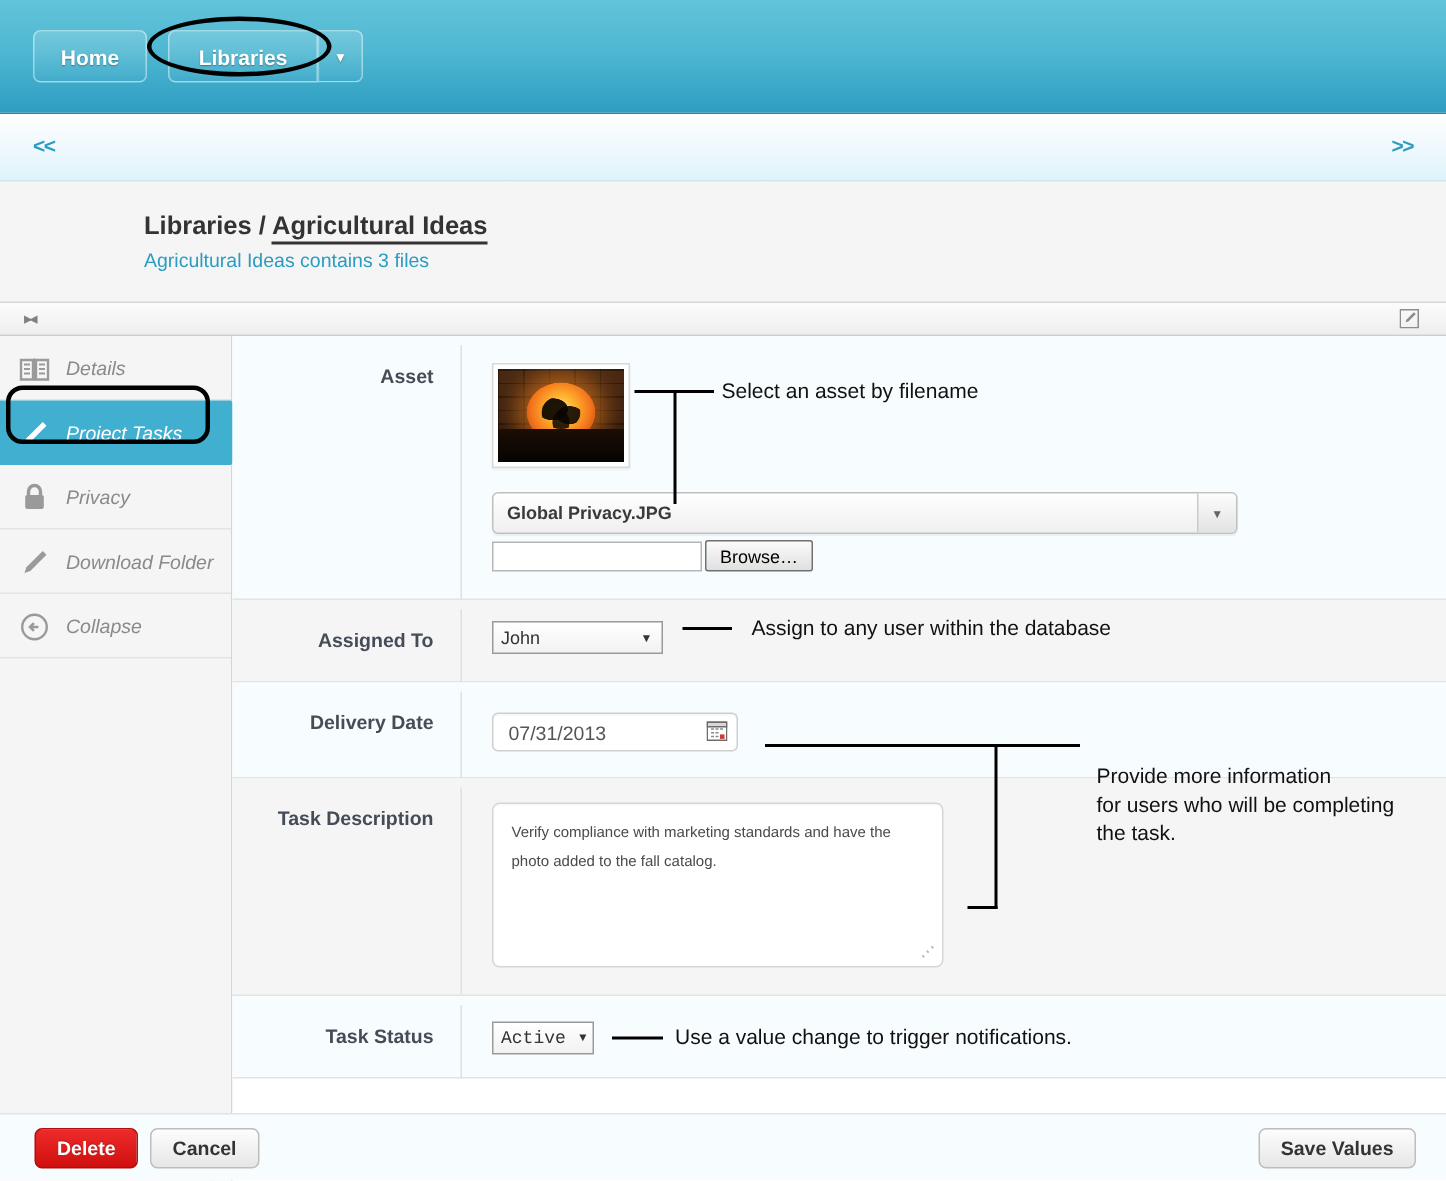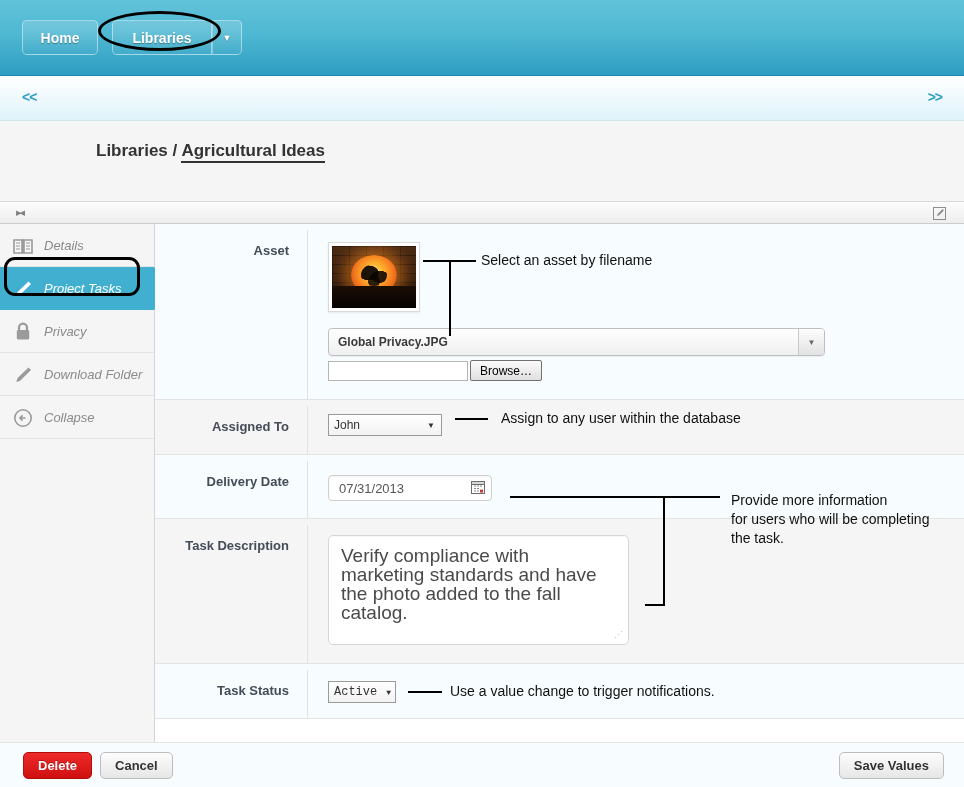--- a/index.html
+++ b/index.html
@@ -310,21 +310,21 @@
   }
   #date-input .dval { flex:1; }
 
   
   #task-textarea {
     width: 301px; height: 110px;
     border: 1px solid #d6d6d6;
     border-radius: 5px;
     background: #ffffff;
     padding: 10px 12px;
-    font-size: 19px; color: #4a4a4a;
+    font-size: 10px; color: #4a4a4a;
     line-height: 19px;
     position: relative;
     box-shadow: inset 0 1px 1px rgba(0,0,0,0.03);
   }
   #ta-grip {
     position:absolute; right:5px; bottom:5px;
     width: 9px; height: 9px;
     background-image:
       radial-gradient(circle, #c3c3c3 40%, transparent 41%),
       radial-gradient(circle, #c3c3c3 40%, transparent 41%),
@@ -410,20 +410,21 @@
   <div class="pager-arrow" id="pager-prev">&lt;&lt;</div>
   <div class="pager-arrow" id="pager-next">&gt;&gt;</div>
 </div>
 
 <div id="crumbzone">
   <div id="breadcrumb">
     <span class="crumb-root">Libraries</span>
     <span class="crumb-sep">/</span>
     <span class="crumb-current">Agricultural Ideas</span>
   </div>
+  <div id="crumb-sub">Agricultural Ideas contains 3 files</div>
 </div>
 
 <div id="toolstrip">
   <div id="collapse-arrows">▸◂</div>
   <div id="edit-square">
     <svg width="13" height="13" viewBox="0 0 13 13">
       <rect x="0.5" y="0.5" width="12" height="12" fill="none" stroke="#8d8d8d"></rect>
       <path d="M9.6 2.1 L10.9 3.4 L5.9 8.4 L4.1 8.9 L4.6 7.1 Z" fill="#8d8d8d"></path>
     </svg>
   </div>
@@ -566,21 +567,21 @@
         <div class="anno" style="left:142px; top:18px;">Use a value change to trigger notifications.</div>
       </div>
     </div>
 
   </div>
 </div>
 
 <div class="leader" style="left:510px; top:496px; width:210px; height:2px;"></div>
 <div class="leader" style="left:663px; top:496px; width:2px; height:110px;"></div>
 <div class="leader" style="left:645px; top:604px; width:20px; height:2px;"></div>
-<div class="anno" style="left:731px; top:491px;">Provide more information
+<div class="anno" style="left:731px; top:508px;">Provide more information
 for users who will be completing
 the task.</div>
 
 <div id="side-foot"></div>
 <div id="footer">
   <div class="btn" id="delete-btn">Delete</div>
   <div class="btn" id="cancel-btn">Cancel</div>
   <div class="btn" id="save-btn">Save Values</div>
 </div>
 

